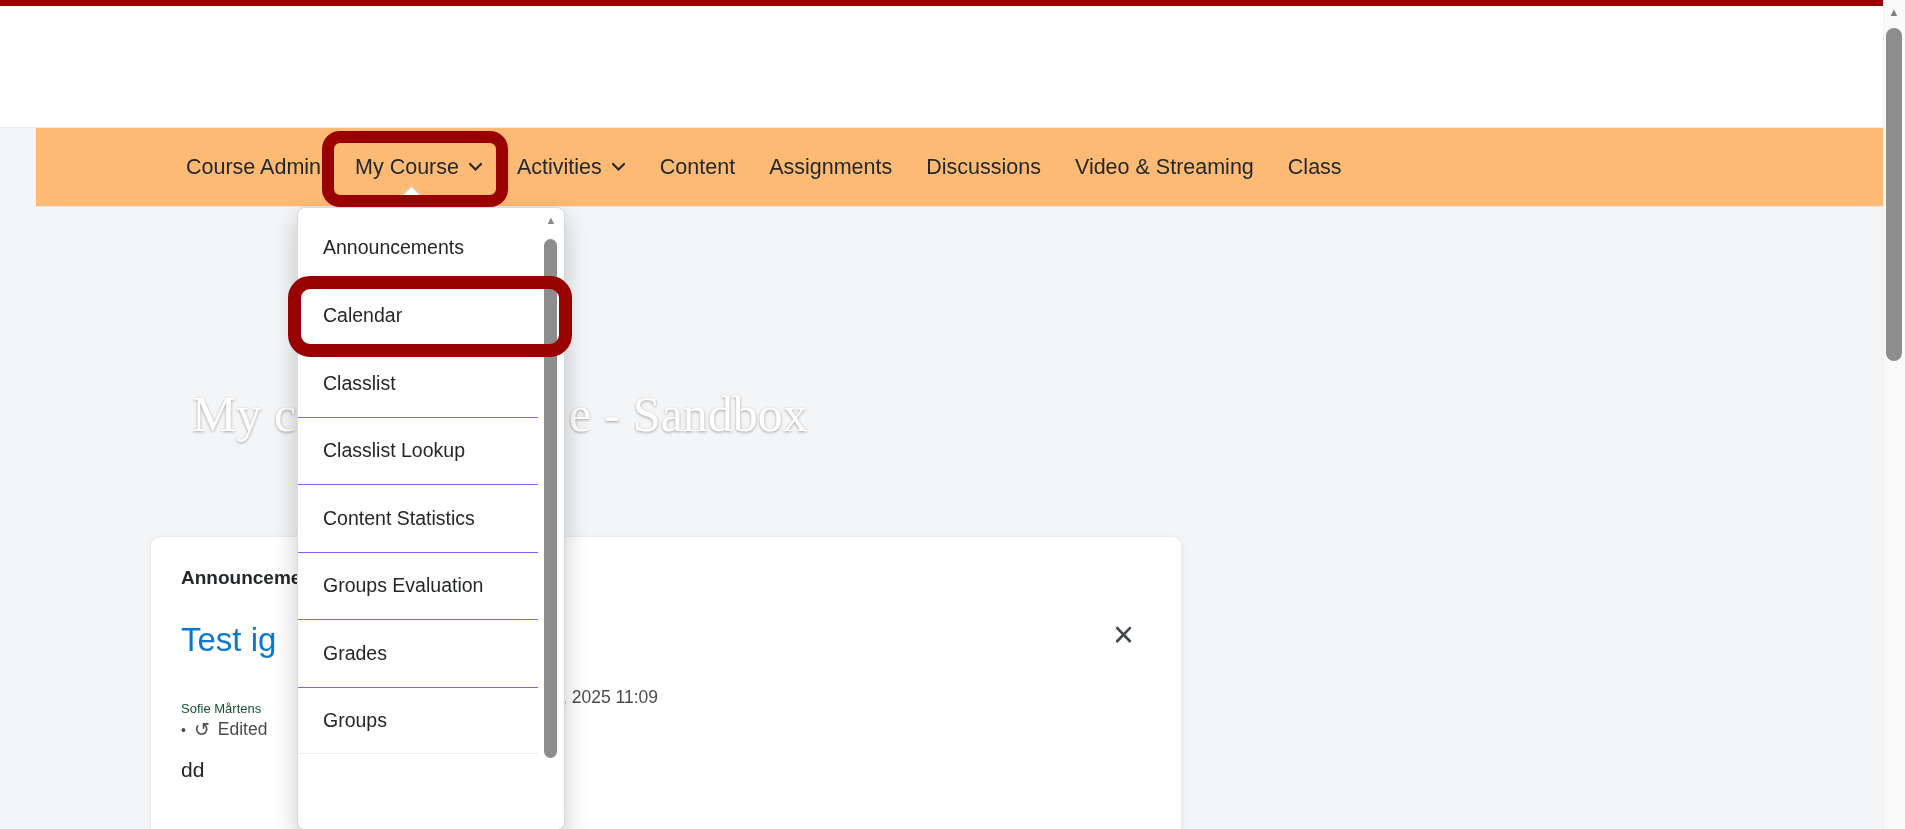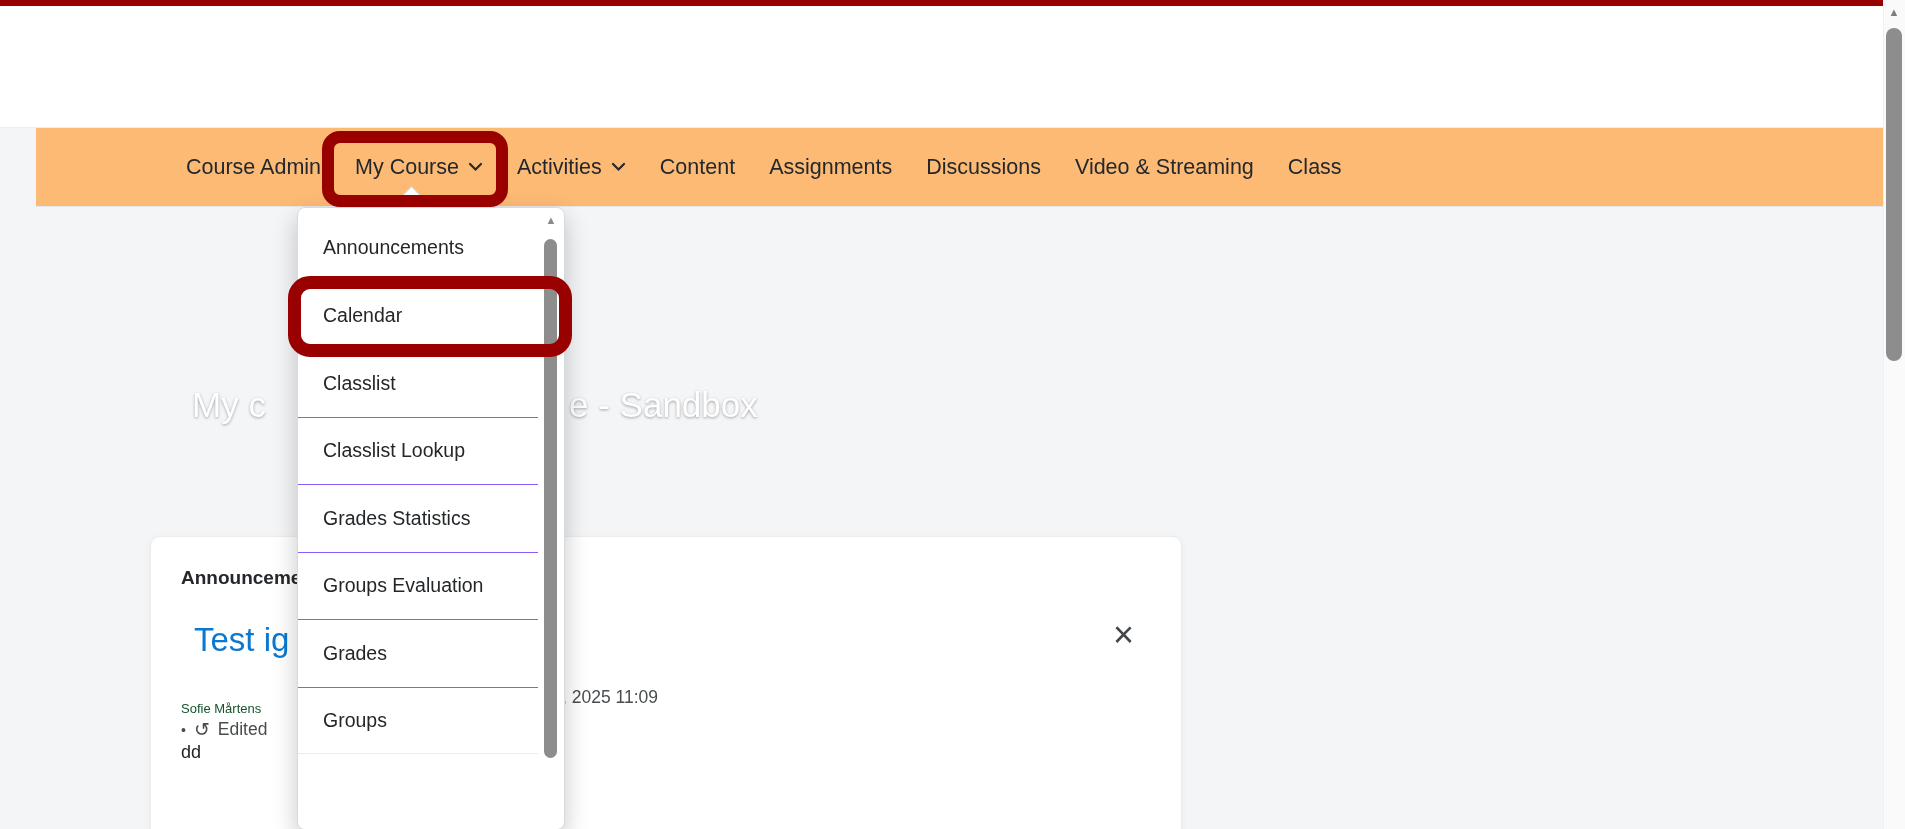--- a/index.html
+++ b/index.html
@@ -55,32 +55,32 @@
       radial-gradient(circle at 545px 42px, #8fb0b7 0, #5f8a95 8px, #3a616d 14px, #1d333b 17px, rgba(0,0,0,0) 18px),
       radial-gradient(circle at 392px 122px, #86a6ad 0, #577f8a 7px, #345862 12px, #1a2e35 15px, rgba(0,0,0,0) 16px),
       radial-gradient(circle at 982px 252px, #8fb0b7 0, #5f8a95 10px, #3a616d 17px, #1d333b 21px, rgba(0,0,0,0) 23px),
       radial-gradient(circle at 772px 142px, #86a6ad 0, #577f8a 8px, #345862 14px, #1a2e35 17px, rgba(0,0,0,0) 18px),
       radial-gradient(circle at 1182px 192px, #86a6ad 0, #577f8a 9px, #345862 15px, #1a2e35 19px, rgba(0,0,0,0) 20px),
       radial-gradient(circle at 442px 232px, #86a6ad 0, #577f8a 6px, #345862 11px, #1a2e35 13px, rgba(0,0,0,0) 14px),
       radial-gradient(circle at 1640px 190px, #9dbcc2 0, #6a95a0 14px, #426b77 24px, #20383f 29px, rgba(0,0,0,0) 31px),
       radial-gradient(circle at 260px 200px, #6d8d94 0, #47686f 8px, #2b454c 14px, rgba(0,0,0,0) 17px),
       linear-gradient(96deg,#191310 0%,#2a201a 14%,#4a382e 32%,#6e584b 48%,#7a6356 60%,#5d4a40 76%,#3a2e28 90%,#2b211d 100%);
   }
-  .btitle{color:#fff;font-size:35px;z-index:2;white-space:nowrap;text-shadow:0 1px 3px rgba(0,0,0,.35);}
+  .btitle{color:#fff;font-size:50px;z-index:2;white-space:nowrap;text-shadow:0 1px 3px rgba(0,0,0,.35);font-family:Liberation Serif, serif;}
   .bt-left{left:192px;top:385px;} .bt-right{left:569px;top:385px;}
 
   
   .card{left:150px;top:536px;width:1032px;height:300px;background:#fff;border:1px solid #ececec;border-radius:10px 10px 0 0;box-shadow:0 2px 8px rgba(0,0,0,.05);z-index:2;}
   .card .heading{left:30px;top:30px;font-size:19px;font-weight:bold;color:#24282c;white-space:nowrap;}
   .card .close{left:958px;top:76px;background:none;border:none;font-size:36px;font-weight:300;color:#41464a;cursor:pointer;line-height:1;padding:4px;}
-  .card .ptitle{left:30px;top:84px;font-size:33px;color:#0a78d1;cursor:pointer;white-space:nowrap;margin-left:13px;}
+  .card .ptitle{left:30px;top:84px;font-size:33px;color:#0a78d1;cursor:pointer;white-space:nowrap;}
   .card .author{left:30px;top:164px;font-size:13px;color:#14532d;white-space:nowrap;}
   .card .edited{left:30px;top:181px;display:flex;align-items:center;gap:8px;color:#494c4e;font-size:17.5px;}
   .card .edited .bullet{font-size:14px;} .card .edited .hist{font-size:19px;}
-  .card .bodytxt{left:30px;top:205px;font-size:18px;color:#202428;}
+  .card .bodytxt{left:30px;top:221px;font-size:21px;color:#202428;}
   .datefrag{left:562px;top:687px;font-size:17.5px;color:#494c4e;z-index:2;white-space:nowrap;}
 
   
   .notch{left:404px;top:189px;width:15px;height:15px;background:#fff;border-top:1px solid #c9ced3;border-left:1px solid #c9ced3;transform:rotate(45deg);z-index:5;}
   .dropdown{left:297px;top:207px;width:268px;height:623px;background:#fff;border:1px solid #d6dbe0;border-radius:8px;box-shadow:0 10px 24px rgba(0,0,0,.22);z-index:6;}
   .dropdown ul{list-style:none;margin:0;padding:6px 0 0 0;}
   .dropdown li{height:67.5px;display:flex;align-items:center;padding-left:25px;font-size:19.5px;color:#24272a;cursor:pointer;width:240px;}
   .dropdown li + li{border-top:1px solid #8b5cf6;}
   .dropdown li:last-child{border-bottom:1px solid #e9edf1;}
   .m-up{left:244px;top:6px;width:18px;text-align:center;font-size:11px;color:#8a8a8a;cursor:pointer;}
@@ -236,21 +236,21 @@
   </nav>
   <button class="abs morebtn">•••</button>
 
   <div class="abs notch"></div>
   <div class="abs dropdown">
     <ul>
       <li>Announcements</li>
       <li>Calendar</li>
       <li>Classlist</li>
       <li>Classlist Lookup</li>
-      <li>Grades Statistics</li>
+      <li>Content Statistics</li>
       <li>Groups Evaluation</li>
       <li>Grades</li>
       <li>Groups</li>
     </ul>
     <div class="abs m-up">▲</div>
     <div class="abs m-thumb"></div>
   </div>
 
   <div class="abs ann ann-mycourse"></div>
   <div class="abs ann ann-calendar"></div>

